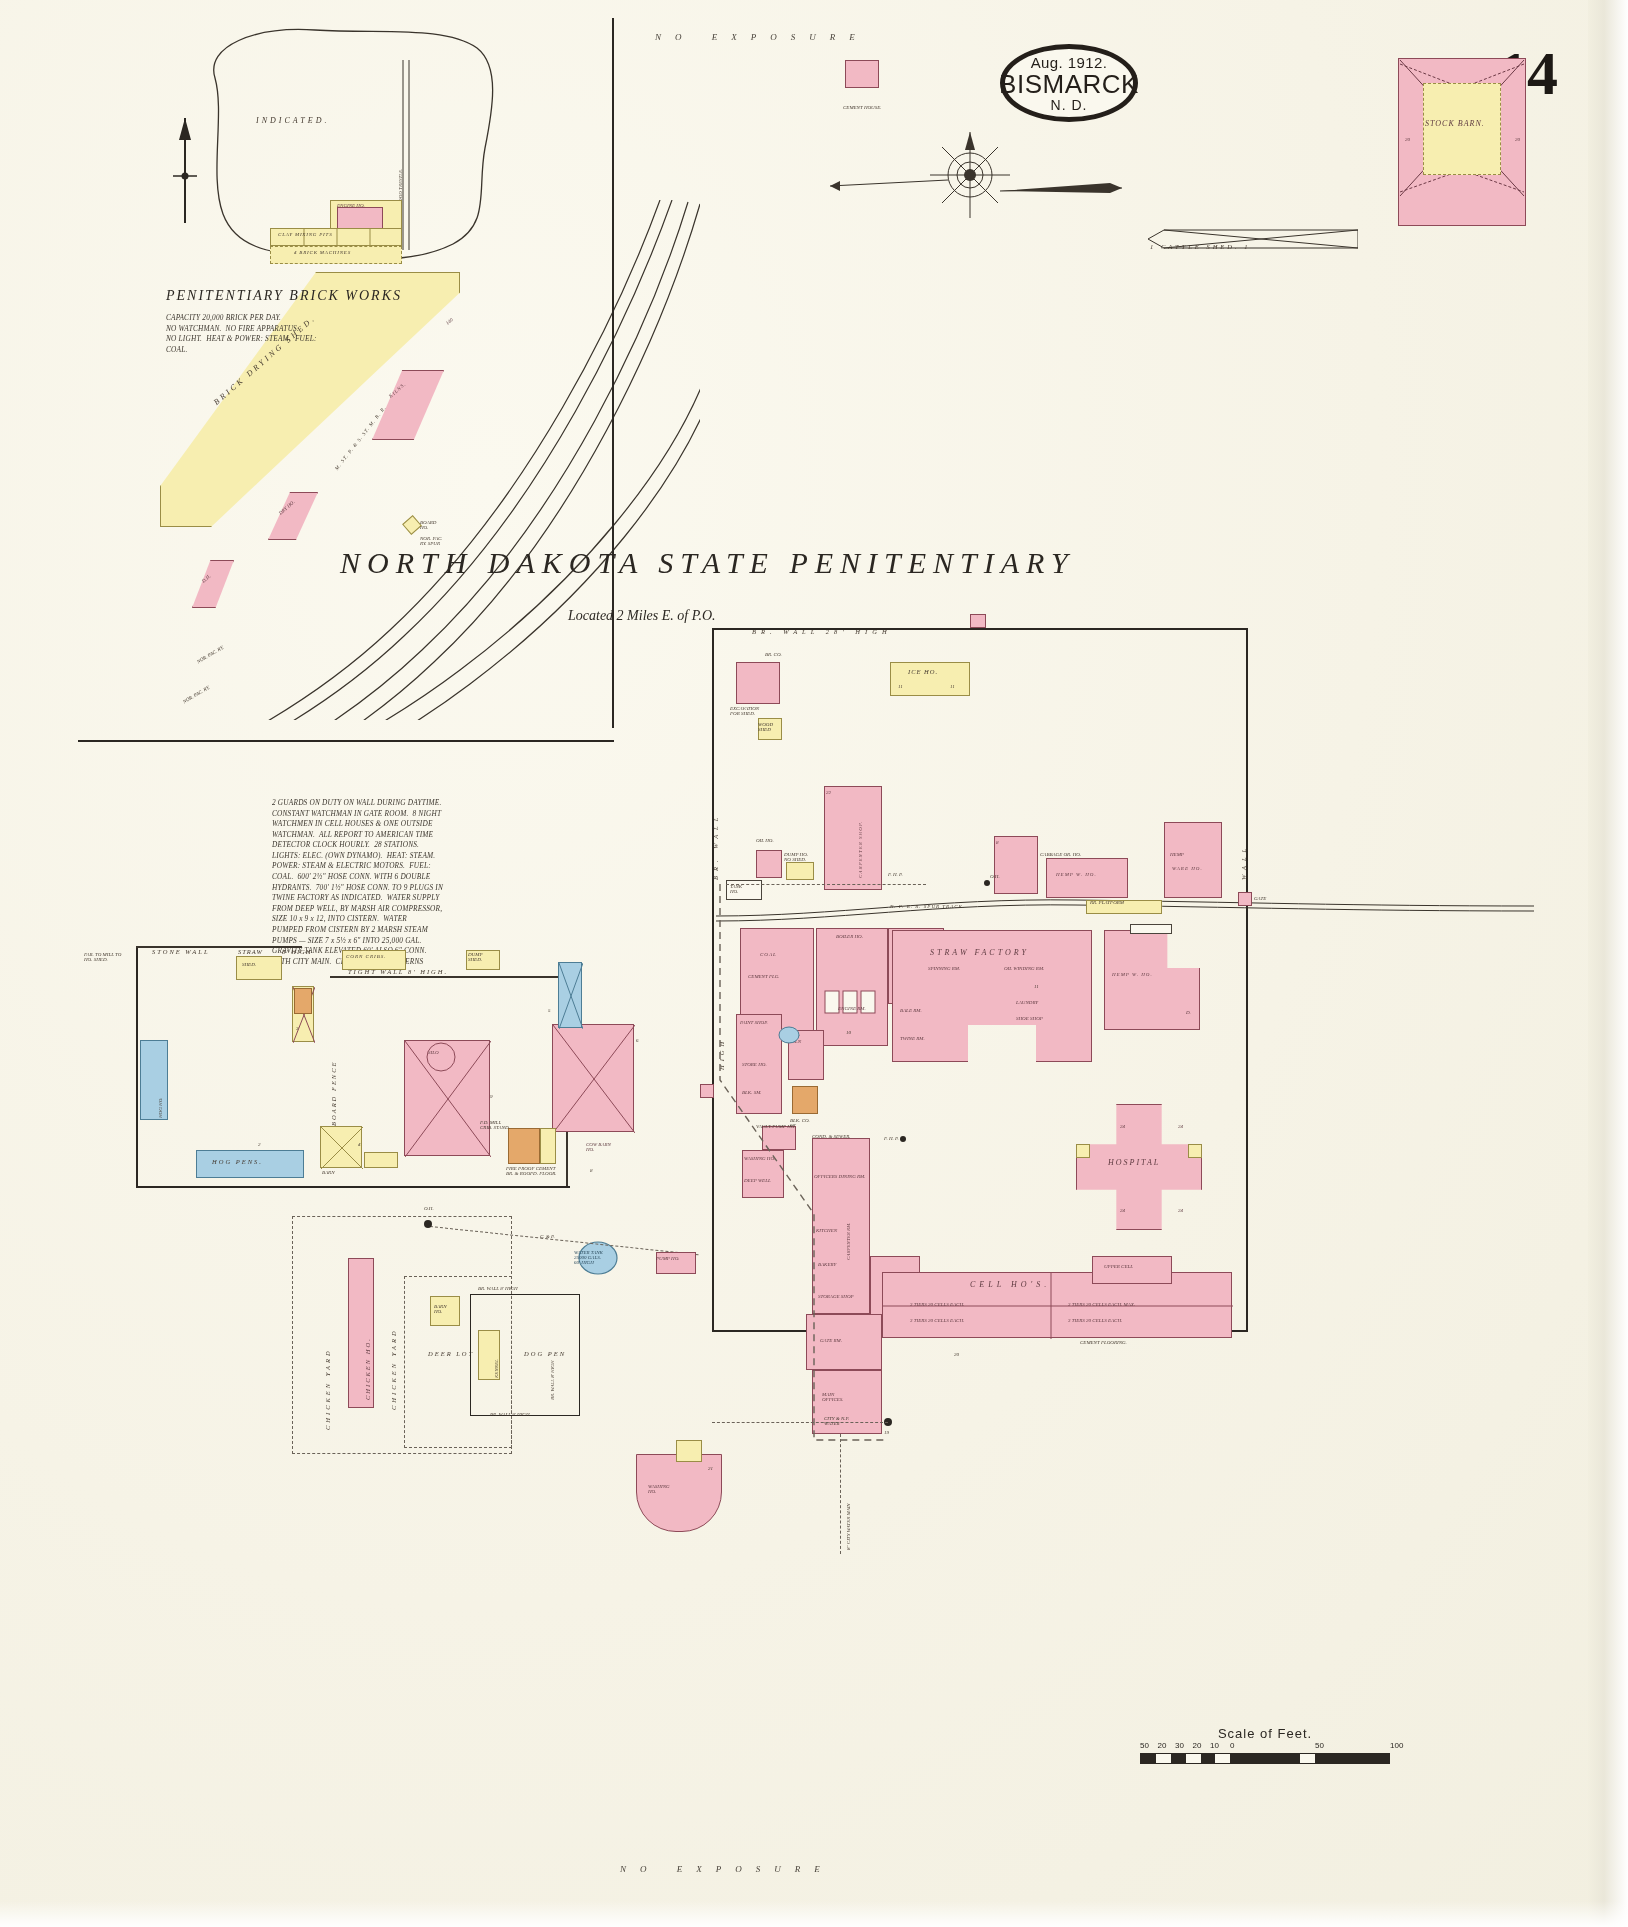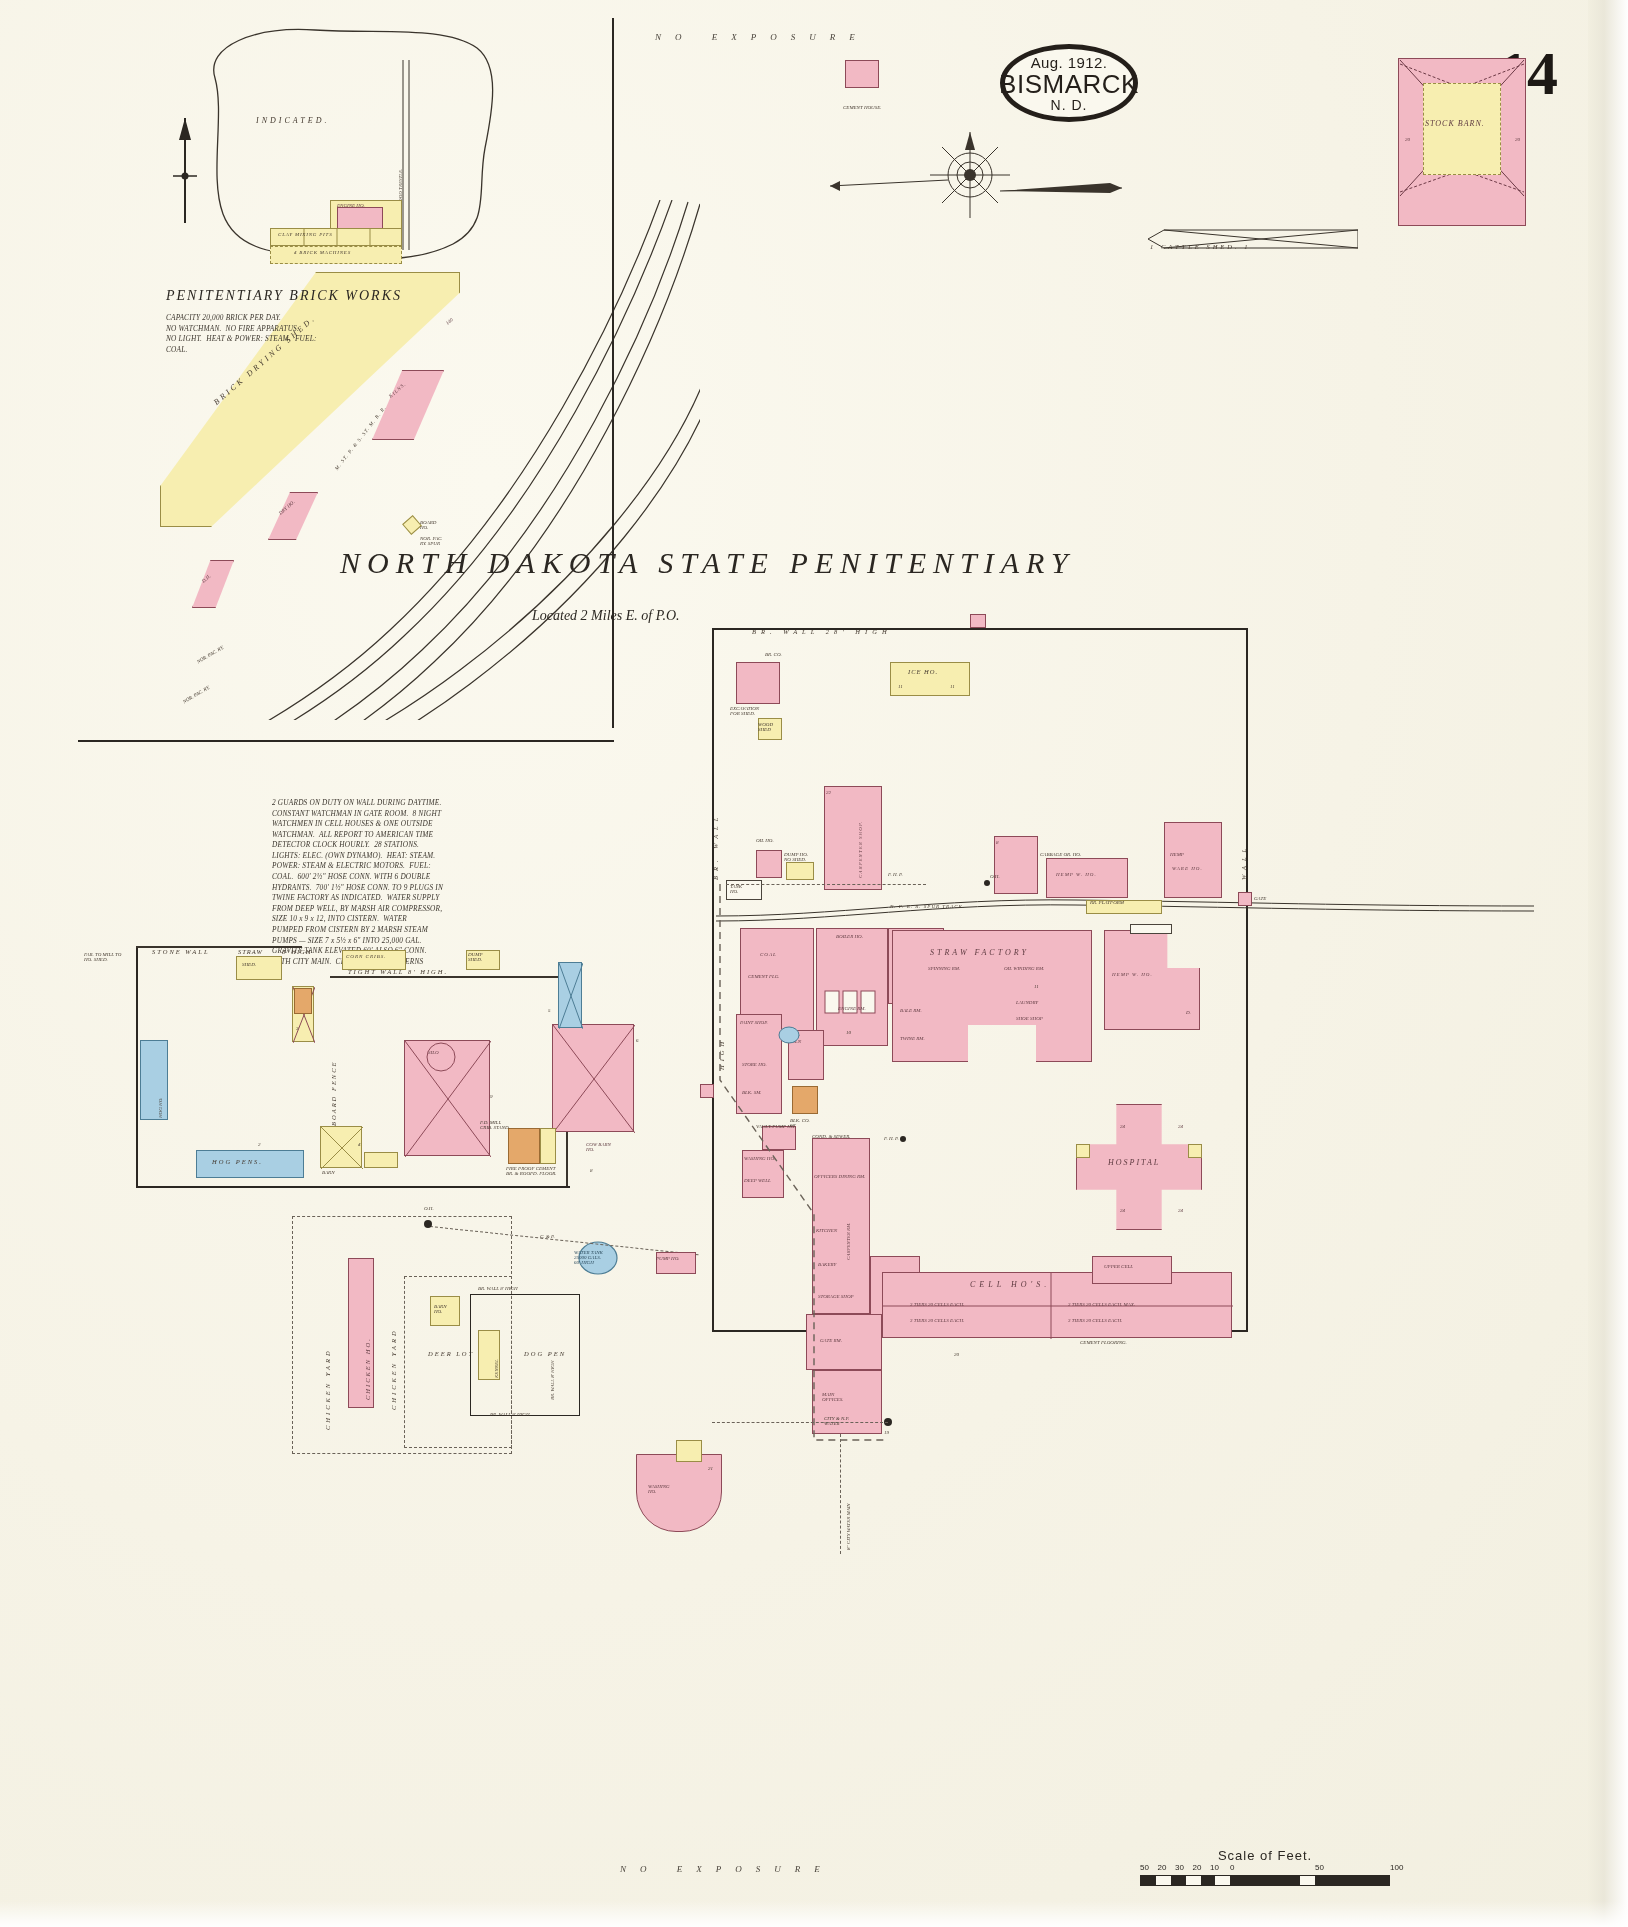--- a/index.html
+++ b/index.html
@@ -242,21 +242,21 @@
   <div class="lbl tiny" style="left:182px;top:700px;transform:rotate(-30deg);transform-origin:0 0;">NOR. PAC. RY.</div>
   <div class="lbl tiny" style="left:196px;top:660px;transform:rotate(-30deg);transform-origin:0 0;">NOR. PAC. RY.</div>
 
   <div id="brickworks-title" style="left:166px;top:288px;">PENITENTIARY  BRICK  WORKS</div>
   <div class="notes" style="left:166px;top:313px;">CAPACITY 20,000 BRICK PER DAY.
 NO WATCHMAN.  NO FIRE APPARATUS.
 NO LIGHT.  HEAT &amp; POWER: STEAM.  FUEL:
 COAL.</div>
 
   <div id="maptitle" style="left:340px;top:546px;">NORTH DAKOTA STATE PENITENTIARY</div>
-  <div id="maploc" style="left:532px;top:608px;font-style:italic;">Located 2 Miles E. of P.O.</div>
+  <div id="maploc" style="left:568px;top:608px;font-style:italic;">Located 2 Miles E. of P.O.</div>
 
   <div class="vline thick" style="left:612px;top:18px;height:710px;border-color:#2b2722;"></div>
   <div class="hline thick" style="left:78px;top:740px;width:536px;border-color:#2b2722;"></div>
 
   <div class="notes" style="left:272px;top:798px;">2 GUARDS ON DUTY ON WALL DURING DAYTIME.
 CONSTANT WATCHMAN IN GATE ROOM.  8 NIGHT
 WATCHMEN IN CELL HOUSES &amp; ONE OUTSIDE
 WATCHMAN.  ALL REPORT TO AMERICAN TIME
 DETECTOR CLOCK HOURLY.  28 STATIONS.
 LIGHTS: ELEC. (OWN DYNAMO).  HEAT: STEAM.
@@ -552,21 +552,21 @@
   <div class="bldg yellow" style="left:676px;top:1440px;width:26px;height:22px;"></div>
   <div class="lbl tiny" style="left:648px;top:1484px;color:#5e3a40;">WASHING<br>HO.</div>
   <div class="lbl tiny" style="left:708px;top:1466px;">21</div>
 
   <div class="dashed-v" style="left:840px;top:1434px;height:120px;"></div>
   <div class="lbl tiny rotm" style="left:846px;top:1550px;transform:rotate(-90deg);">8" CITY WATER MAIN</div>
   <div class="lbl tiny" style="left:824px;top:1416px;">CITY &amp; N.P.<br>WATER</div>
   <div class="dot" style="left:884px;top:1418px;width:8px;height:8px;"></div>
   <div class="dashed-h" style="left:712px;top:1422px;width:176px;"></div>
 
-  <div id="scalewrap" style="left:1140px;top:1848px;width:250px;">
+  <div id="scalewrap" style="left:1140px;top:1726px;width:250px;">
     <div id="scaletitle">Scale of Feet.</div>
     <div class="scaleticks" id="scale-ticks">
         <span style="left: 0%;">50</span>
         <span style="left: 7%;">20</span>
         <span style="left: 14%;">30</span>
         <span style="left: 21%;">20</span>
         <span style="left: 28%;">10</span>
         <span style="left: 36%;">0</span>
         <span style="left: 70%;">50</span>
         <span style="left: 100%;">100</span>

